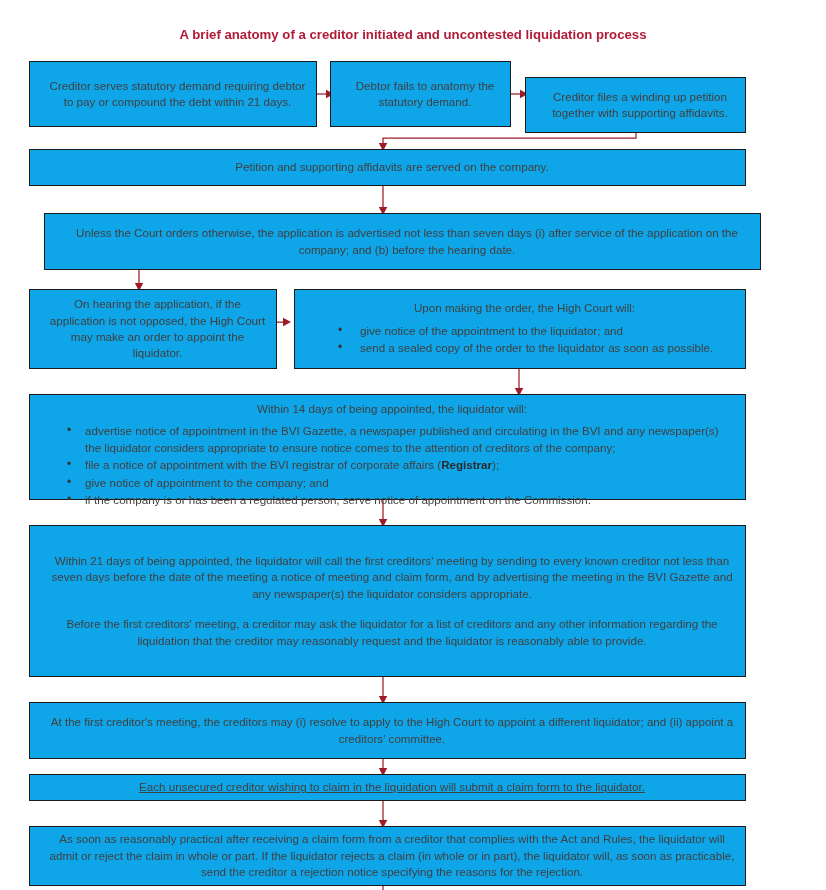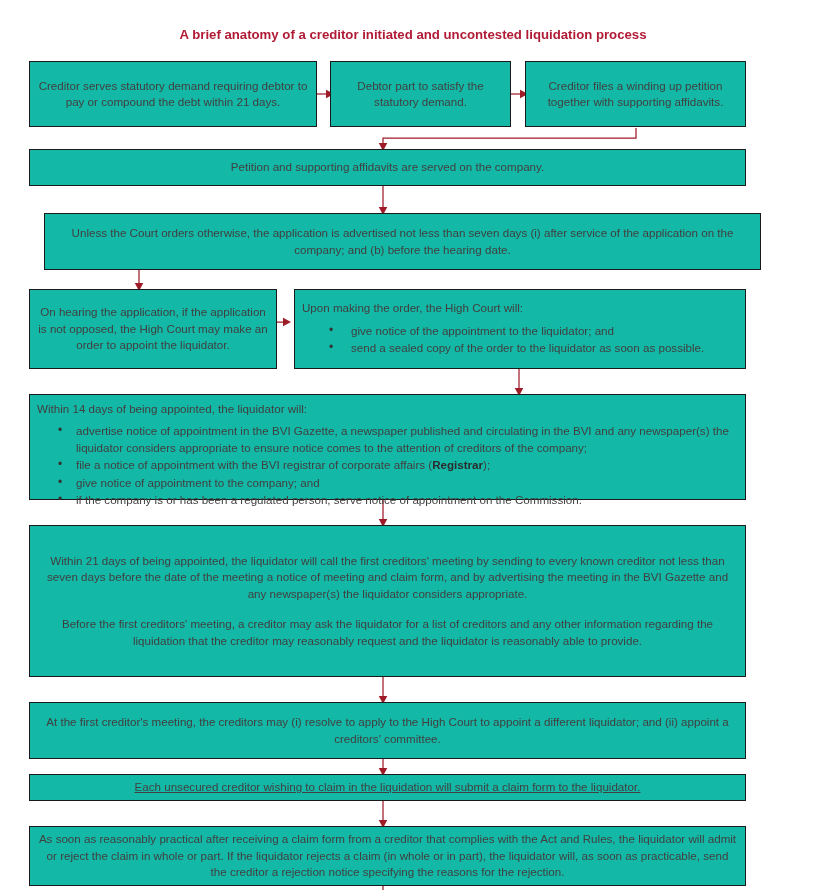--- a/index.html
+++ b/index.html
@@ -36,33 +36,35 @@
     font-weight: bold;
     color: #b01b36;
     letter-spacing: 0px;
   }
 
   
   .box {
     position: absolute;
     box-sizing: border-box;
     border: 1px solid #1a1a1a;
-    background: #14b8a6;
+    background: #0ea5e9;
     display: flex;
     flex-direction: column;
     justify-content: center;
     font-size: 11.6px;
     line-height: 1.42;
     color: #404040;
+    padding-left: 9px;
   }
   .box .ctr {
     text-align: center;
     padding: 0 7px;
   }
   .box .lead {
+    text-align: center;
     padding: 0 7px;
   }
 
   
   ul.bul {
     list-style: none;
     margin: 6px 0 0 0;
     padding: 0 10px 0 0;
   }
   ul.bul li {
@@ -135,24 +137,24 @@
 
       <line x1="383" y1="861" x2="383" y2="882" marker-end="url(#ah)"></line>
     </g>
   </svg>
 
   <div class="box" style="left:29px; top:36px; width:288px; height:66px;">
     <div class="ctr">Creditor serves statutory demand requiring debtor to pay or compound the debt within 21 days.</div>
   </div>
 
   <div class="box" style="left:330px; top:36px; width:181px; height:66px;">
-    <div class="ctr">Debtor part to satisfy the statutory demand.</div>
-  </div>
-
-  <div class="box" style="left:525px; top:36px; width:221px; height:66px;align-items:center;">
+    <div class="ctr">Debtor fails to anatomy the statutory demand.</div>
+  </div>
+
+  <div class="box" style="left:525px; top:52px; width:221px; height:56px;align-items:center;">
     <div class="ctr">Creditor files a winding up petition together with supporting affidavits.</div>
   </div>
 
   <div class="box" style="left:29px; top:124px; width:717px; height:37px;">
     <div class="ctr">Petition and supporting affidavits are served on the company.</div>
   </div>
 
   <div class="box" style="left:44px; top:188px; width:717px; height:57px;">
     <div class="ctr">Unless the Court orders otherwise, the application is advertised not less than seven days (i) after service of the application on the company; and (b) before the hearing date.</div>
   </div>

